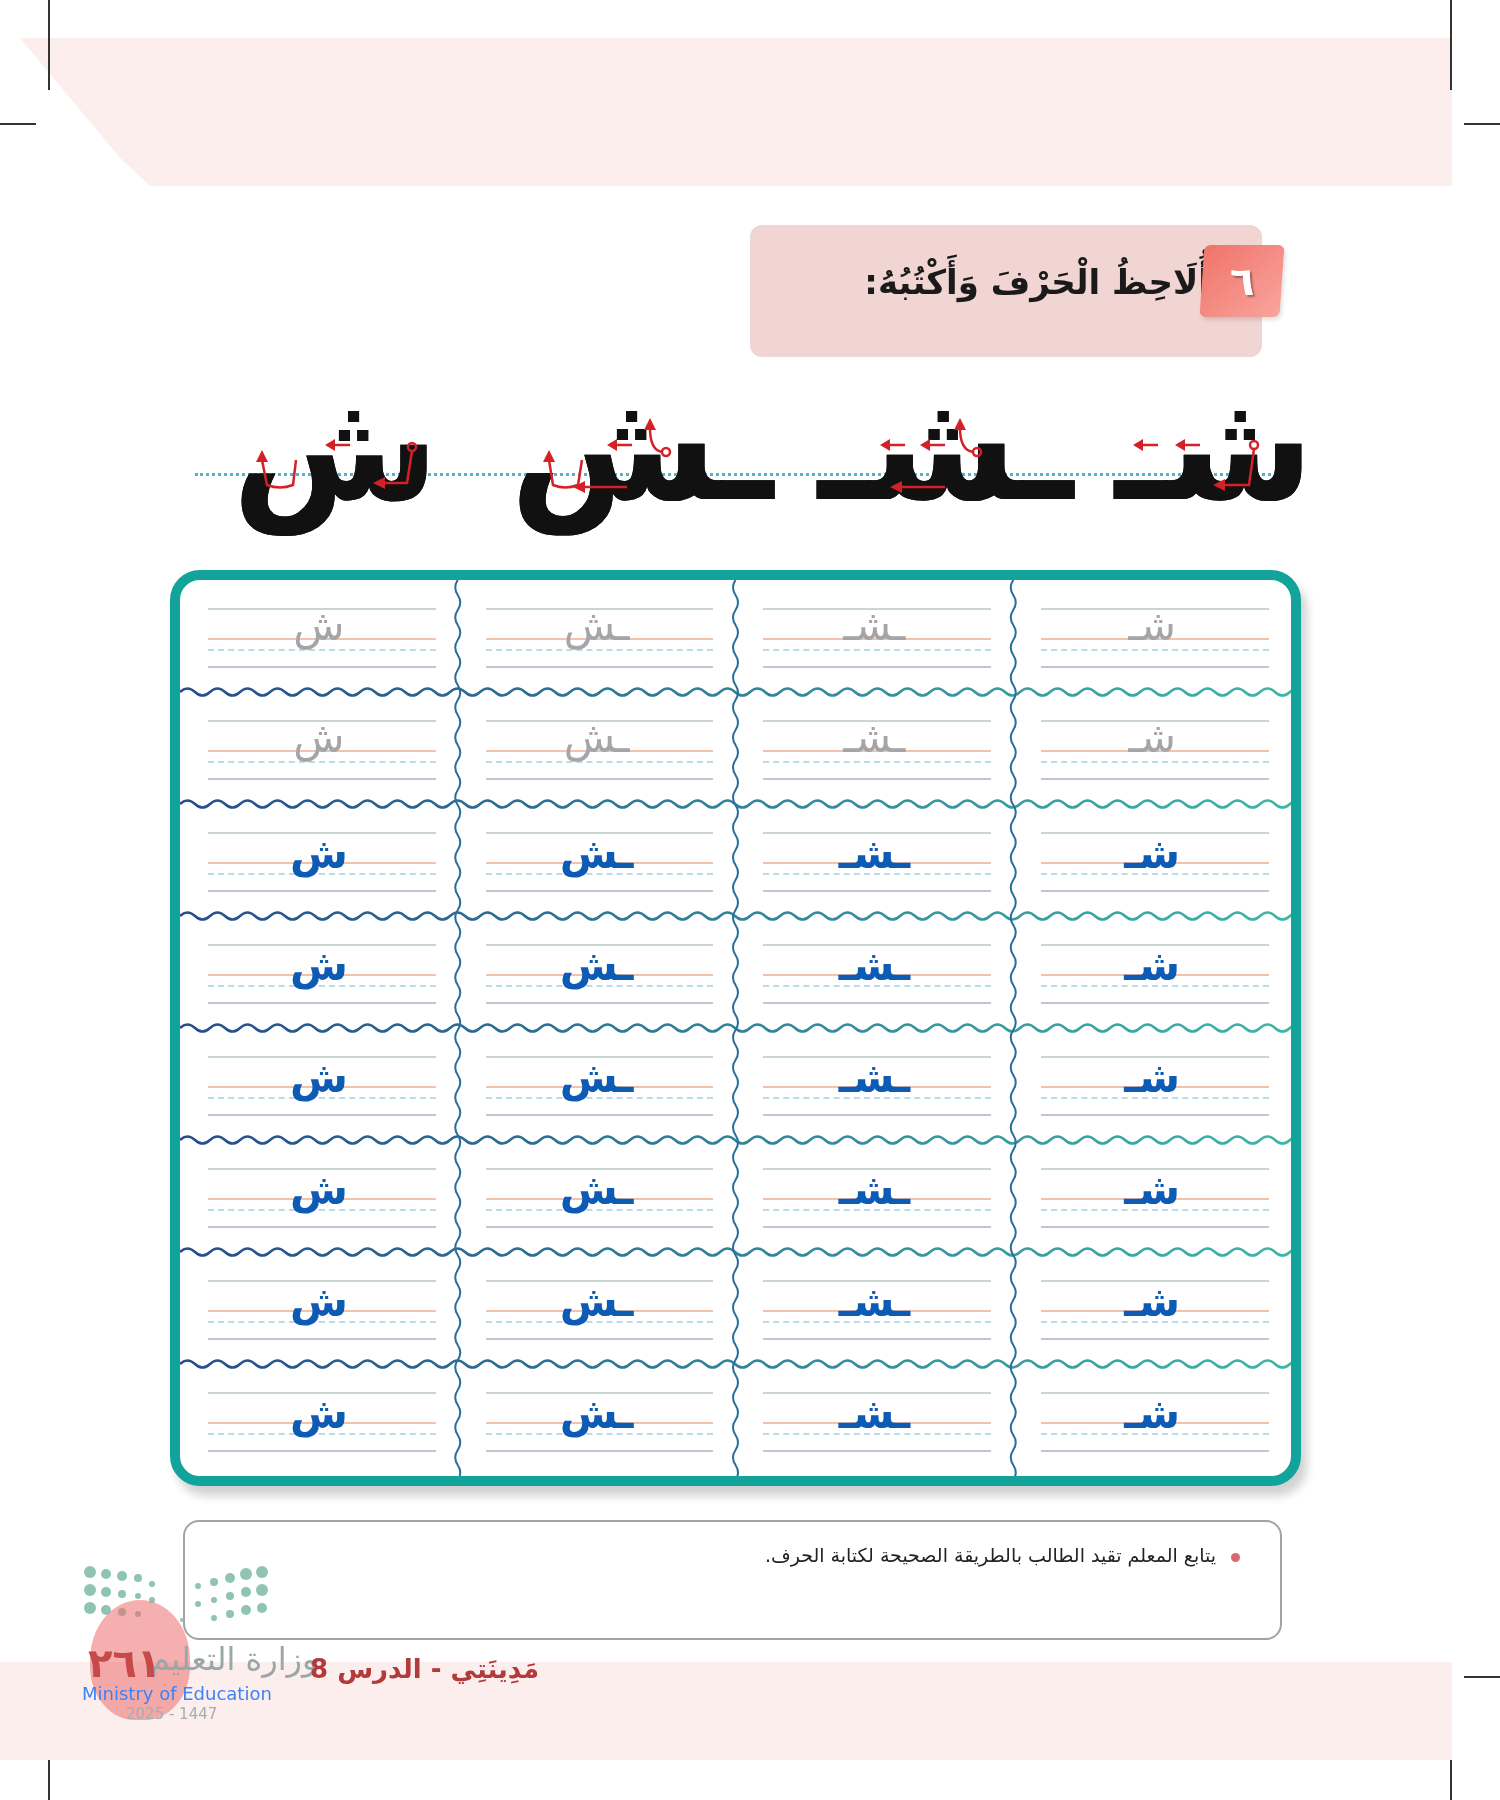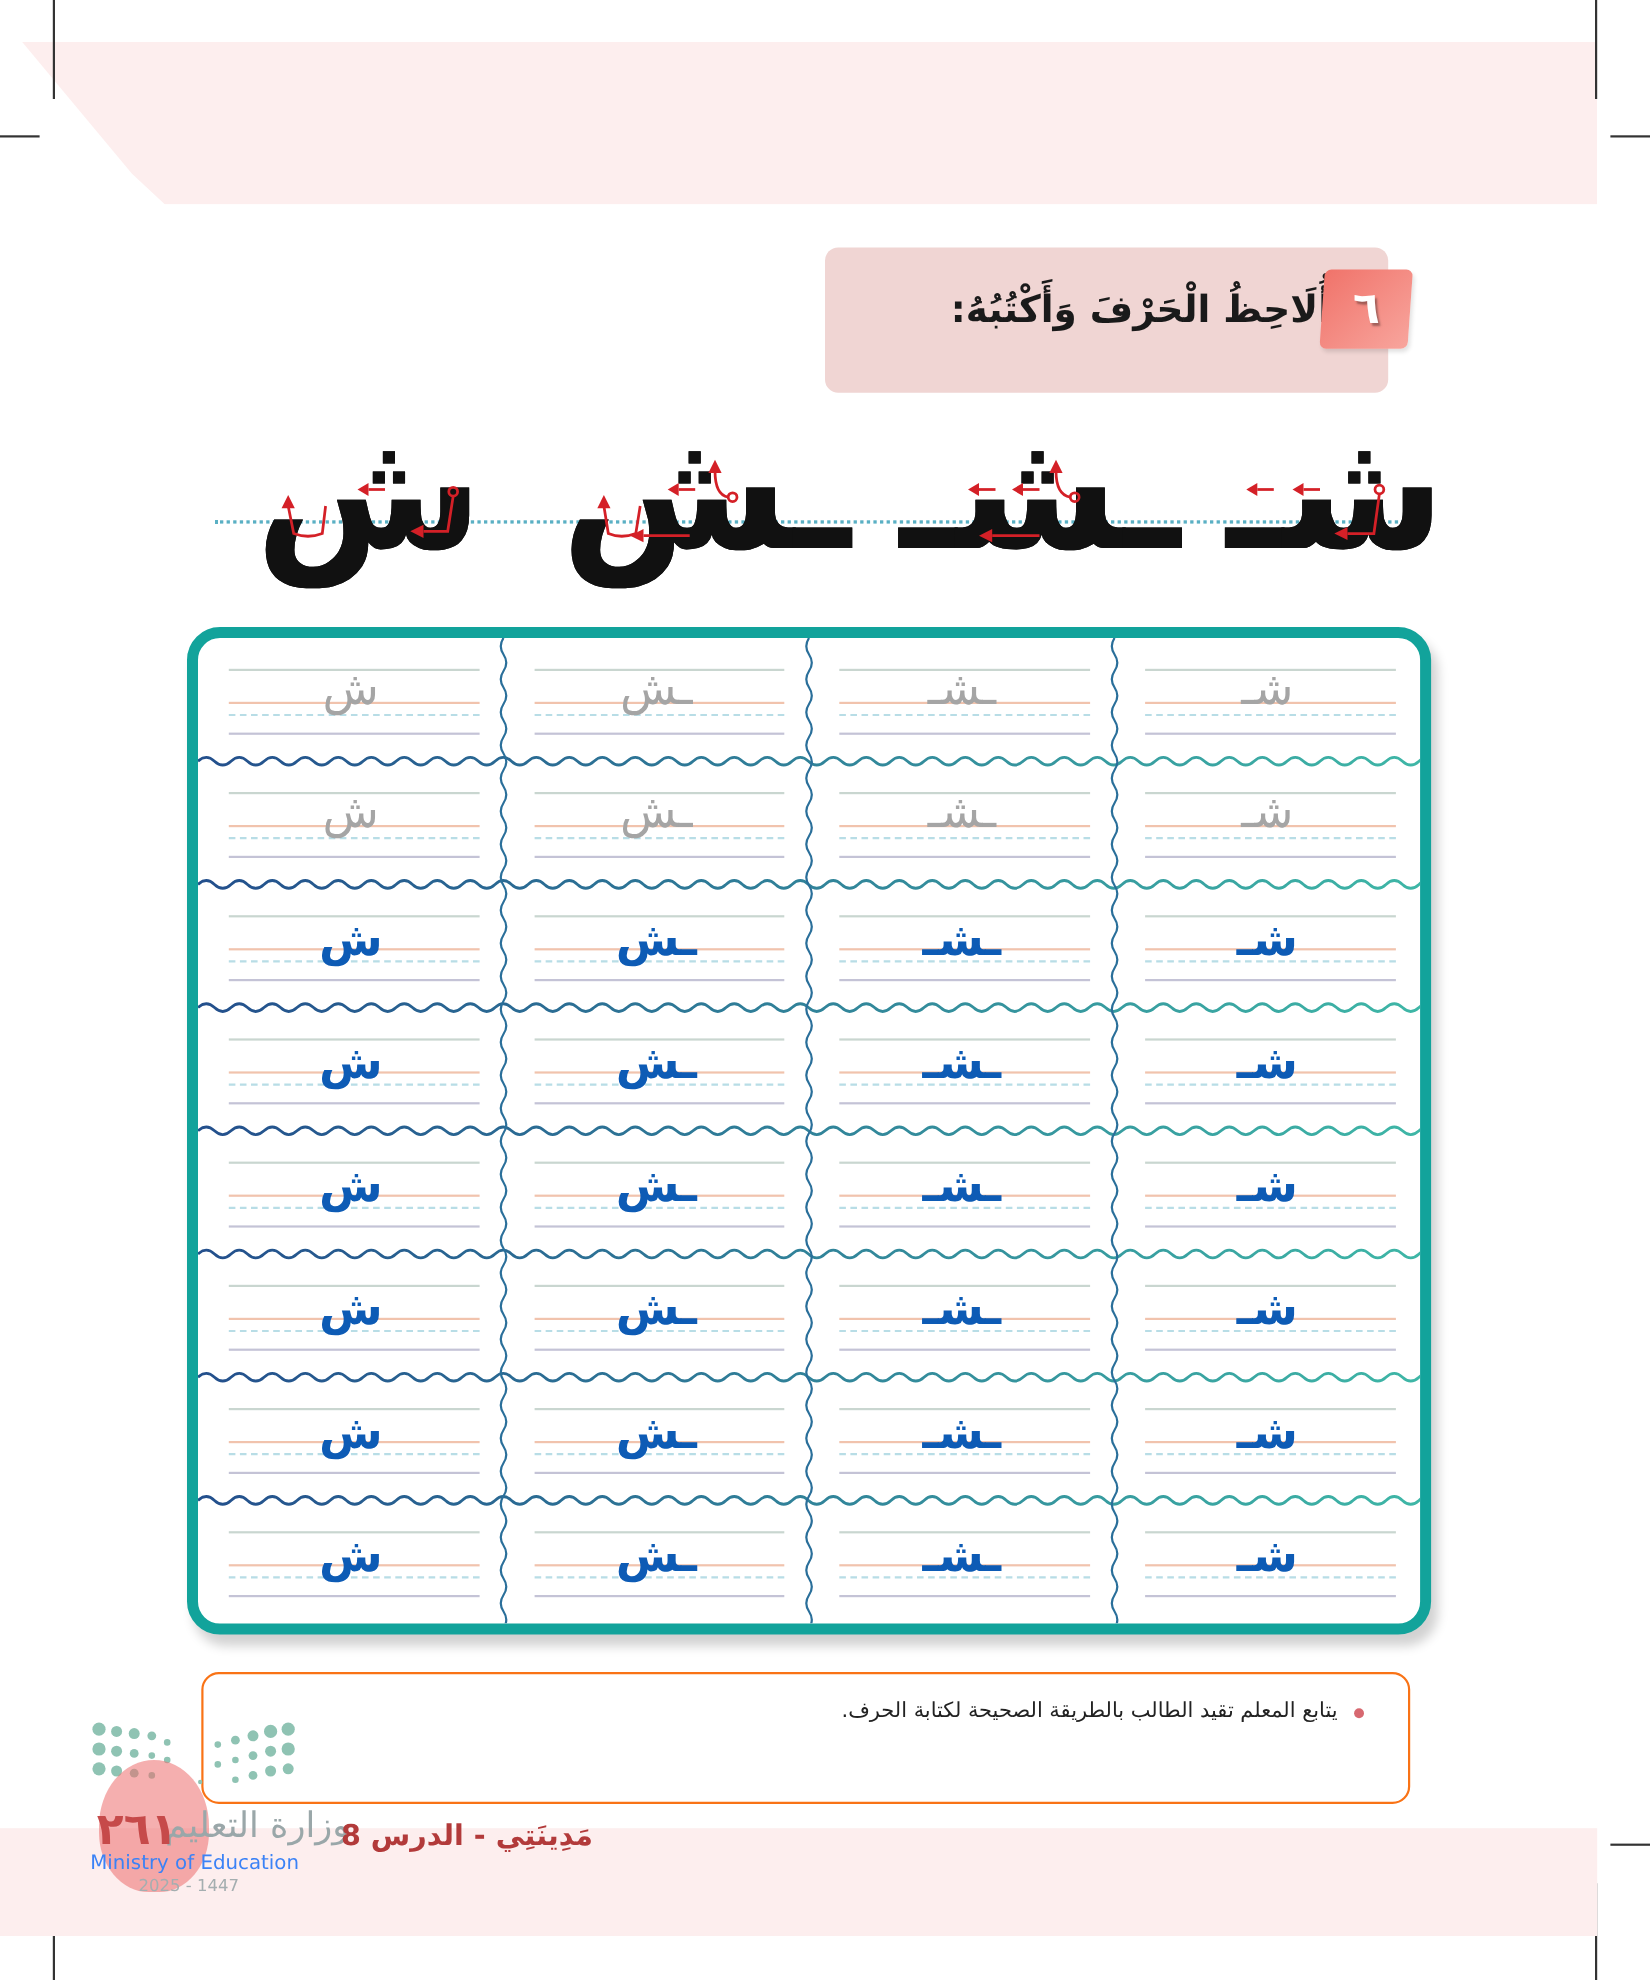--- a/index.html
+++ b/index.html
@@ -27,21 +27,21 @@
   .line{position:absolute;left:10%;right:8%;height:0;}
   .l1{top:25%;border-top:2px solid #c9d6d0;}
   .l2{top:52%;border-top:2px solid #f1c3ad;}
   .l3{top:62%;border-top:2px dashed #b8dde6;}
   .l4{top:77%;border-top:2px solid #c4c3d6;}
   .glyph{position:absolute;left:0;right:0;text-align:center;font-family:"DejaVu Sans",sans-serif;font-size:42px;line-height:1;direction:rtl;}
   .glyph.trace{color:#a5a5a5;top:22%;font-weight:normal;}
   .glyph.model{color:#0d5bb5;font-weight:bold;top:26%;}
   .waves{position:absolute;left:0;top:0;width:100%;height:100%;pointer-events:none;}
   
-  .note{left:183px;top:1520px;width:1099px;height:120px;border:2px solid #f97316;border-radius:16px;background:#fff;box-sizing:border-box;}
+  .note{left:183px;top:1520px;width:1099px;height:120px;border:2px solid #a3a3a3;border-radius:16px;background:#fff;box-sizing:border-box;}
   .note ul{list-style:none;margin:0;padding:0;position:absolute;right:40px;top:22px;direction:rtl;}
   .note li{font-size:19px;color:#222;margin-bottom:12px;position:relative;padding-right:24px;white-space:nowrap;}
   .note li::before{content:"";position:absolute;right:0;top:9px;width:9px;height:9px;border-radius:50%;background:#d76870;}
   
   .footer-band{left:0;top:1662px;width:1452px;height:98px;background:#fdeeee;}
   .footer-blob{left:90px;top:1600px;width:100px;height:120px;background:rgba(236,110,110,0.55);border-radius:50% 50% 45% 45%;}
   .page-num{left:88px;top:1640px;font-size:40px;font-weight:bold;color:#c64a4a;direction:rtl;}
   .ministry-ar{left:150px;top:1640px;font-size:32px;color:#9aa7a9;direction:rtl;}
   .ministry-en{left:82px;top:1683px;font-size:18px;color:#3b82f6;}
   .ministry-year{left:82px;top:1705px;font-size:15px;color:#a4aeb0;margin-left:44px;}

